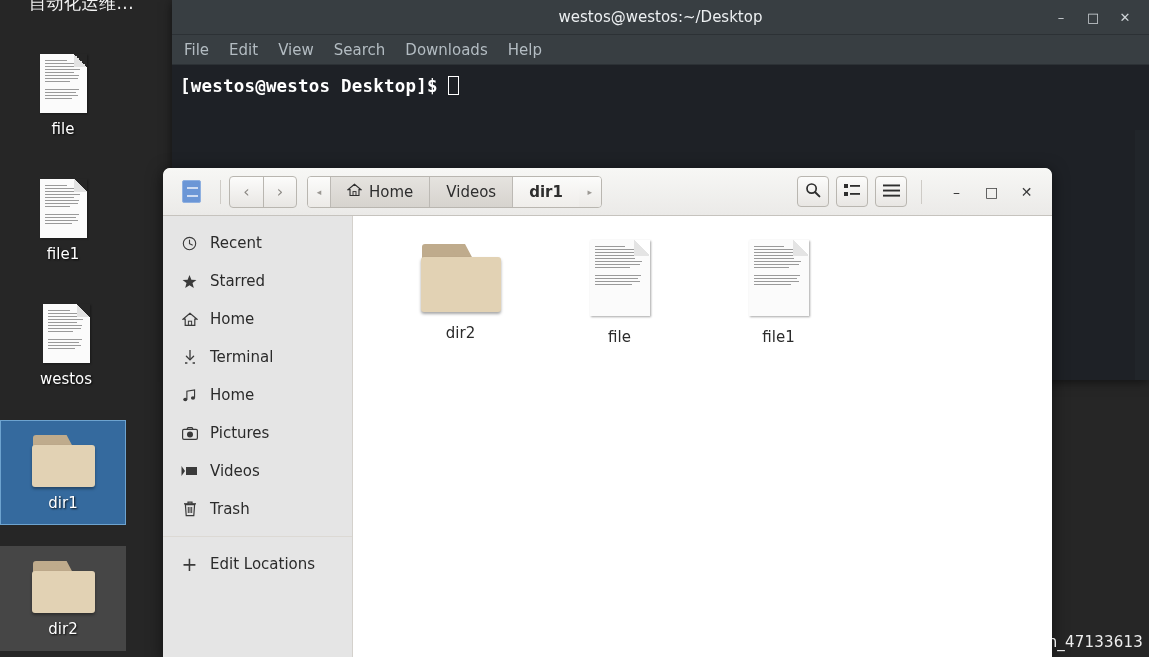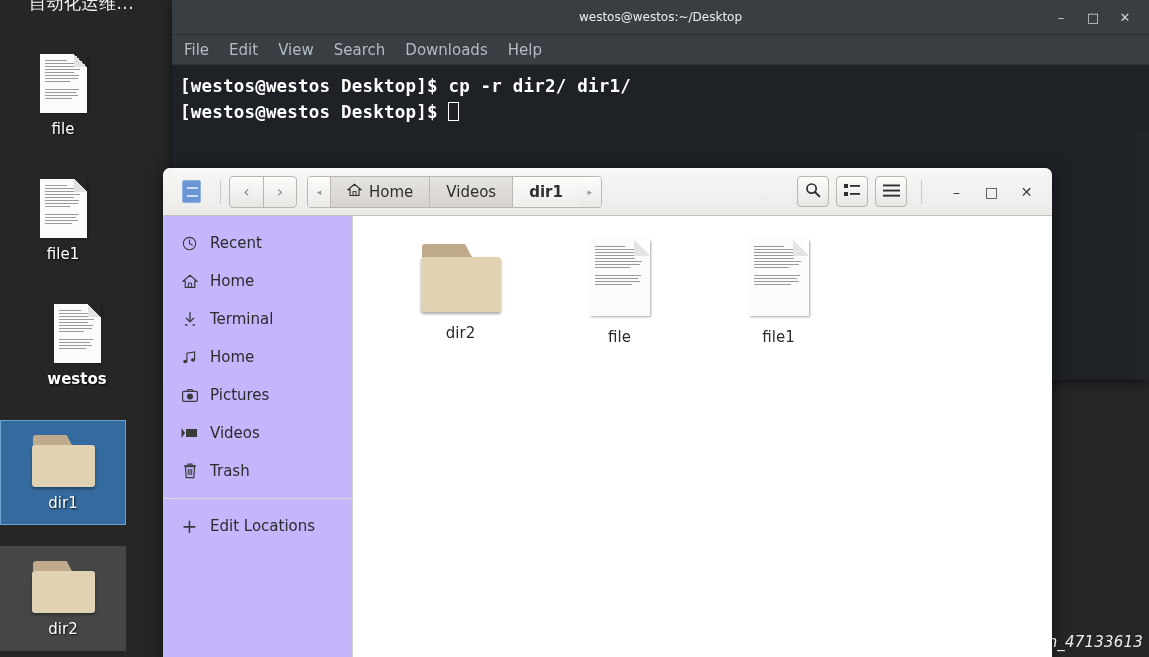--- a/index.html
+++ b/index.html
@@ -152,21 +152,21 @@
     position: relative;
     height: 35px;
     background: #383e42;
     display: flex;
     align-items: center;
     justify-content: center;
     border-bottom: 1px solid #2c3135;
   }
   #terminal .title {
     color: #eceff1;
-    font-size: 12px;
+    font-size: 15px;
   }
   #terminal .win-btns {
     position: absolute;
     right: 8px; top: 0;
     height: 35px;
     display: flex;
     align-items: center;
     gap: 20px;
     padding-right: 10px;
   }
@@ -330,21 +330,21 @@
   }
 
   .fm-wbtns { display: flex; align-items: center; gap: 22px; padding: 0 10px 0 20px; }
   .fm-wbtns span { color: #3b3b3b; font-size: 14px; width: 13px; text-align: center; }
 
   #fm-body { flex: 1; display: flex; min-height: 0; }
 
   #fm-sidebar {
     width: 190px;
     flex: 0 0 190px;
-    background: #c4b5fd;
+    background: #e5e5e5;
     border-right: 1px solid #d4d1cc;
     padding-top: 8px;
     overflow: hidden;
   }
   .side-item {
     height: 38px;
     display: flex;
     align-items: center;
     gap: 12px;
     padding-left: 18px;
@@ -403,21 +403,21 @@
   #watermark {
     position: absolute;
     right: 6px;
     bottom: 6px;
     font-size: 15px;
     color: rgba(255,255,255,.35);
     letter-spacing: 0.2px;
     white-space: nowrap;
     pointer-events: none;
   }
-  #watermark .bright { color: rgba(255,255,255,.92); font-style: italic; }
+  #watermark .bright { color: rgba(255,255,255,.92); }
 </style>
 </head>
 <body>
 
 <div id="screen">
 
   <div id="desktop">
 
     <div class="desktop-top-label">自动化运维...</div>
 
@@ -456,21 +456,21 @@
             <i></i>
             <i></i>
             <i></i>
             <i></i>
             <i></i>
           </div>
       </div>
       <div class="dlabel">file1</div>
     </div>
 
-    <div class="desktop-icon" style="top:295px;left:14px;font-weight:bold;">
+    <div class="desktop-icon" style="top:295px;left:3px;">
       <div class="doc-icon">
         <div class="lines">
             <i></i>
             <i></i>
             <i></i>
             <i></i>
             <i></i>
             <i></i>
             <i></i>
             <i></i>
@@ -514,21 +514,20 @@
     <div class="menubar">
       <span>File</span>
       <span>Edit</span>
       <span>View</span>
       <span>Search</span>
       <span>Downloads</span>
       <span>Help</span>
     </div>
 
     <div class="termbody">
-      <div class="termline">[westos@westos Desktop]$ cp -r dir2/ dir1/</div>
       <div class="termline"><span>[westos@westos Desktop]$</span><span>&nbsp;</span><span class="cursor"></span></div>
 
       <div class="scrollbar">
         
       </div>
     </div>
   </div>
 
   <div id="filemanager">
 
@@ -606,20 +605,28 @@
         <div class="side-item">
           <span class="sicon">
             <svg width="15" height="15" viewBox="0 0 16 16">
               <circle cx="8" cy="8" r="6.6" fill="none" stroke="#3a3a3a" stroke-width="1.2"></circle>
               <path d="M8 4.2 V8.2 L11 9.6" fill="none" stroke="#3a3a3a" stroke-width="1.2" stroke-linecap="round"></path>
             </svg>
           </span>
           <span>Recent</span>
         </div>
 
+        <div class="side-item">
+          <span class="sicon">
+            <svg width="15" height="15" viewBox="0 0 16 16">
+              <path d="M8 1 L10 6 L15.4 6.3 L11.2 9.6 L12.6 14.8 L8 11.9 L3.4 14.8 L4.8 9.6 L0.6 6.3 L6 6 Z" fill="#3a3a3a"></path>
+            </svg>
+          </span>
+          <span>Starred</span>
+        </div>
 
         <div class="side-item">
           <span class="sicon">
             <svg width="16" height="15" viewBox="0 0 16 15">
               <path d="M8 1.3 L1.2 7.1 H3.2 V13.4 H12.8 V7.1 H14.8 Z" fill="none" stroke="#3a3a3a" stroke-width="1.2"></path>
               <rect x="6.4" y="9.2" width="3.2" height="4.2" fill="none" stroke="#3a3a3a" stroke-width="1"></rect>
             </svg>
           </span>
           <span>Home</span>
         </div>

